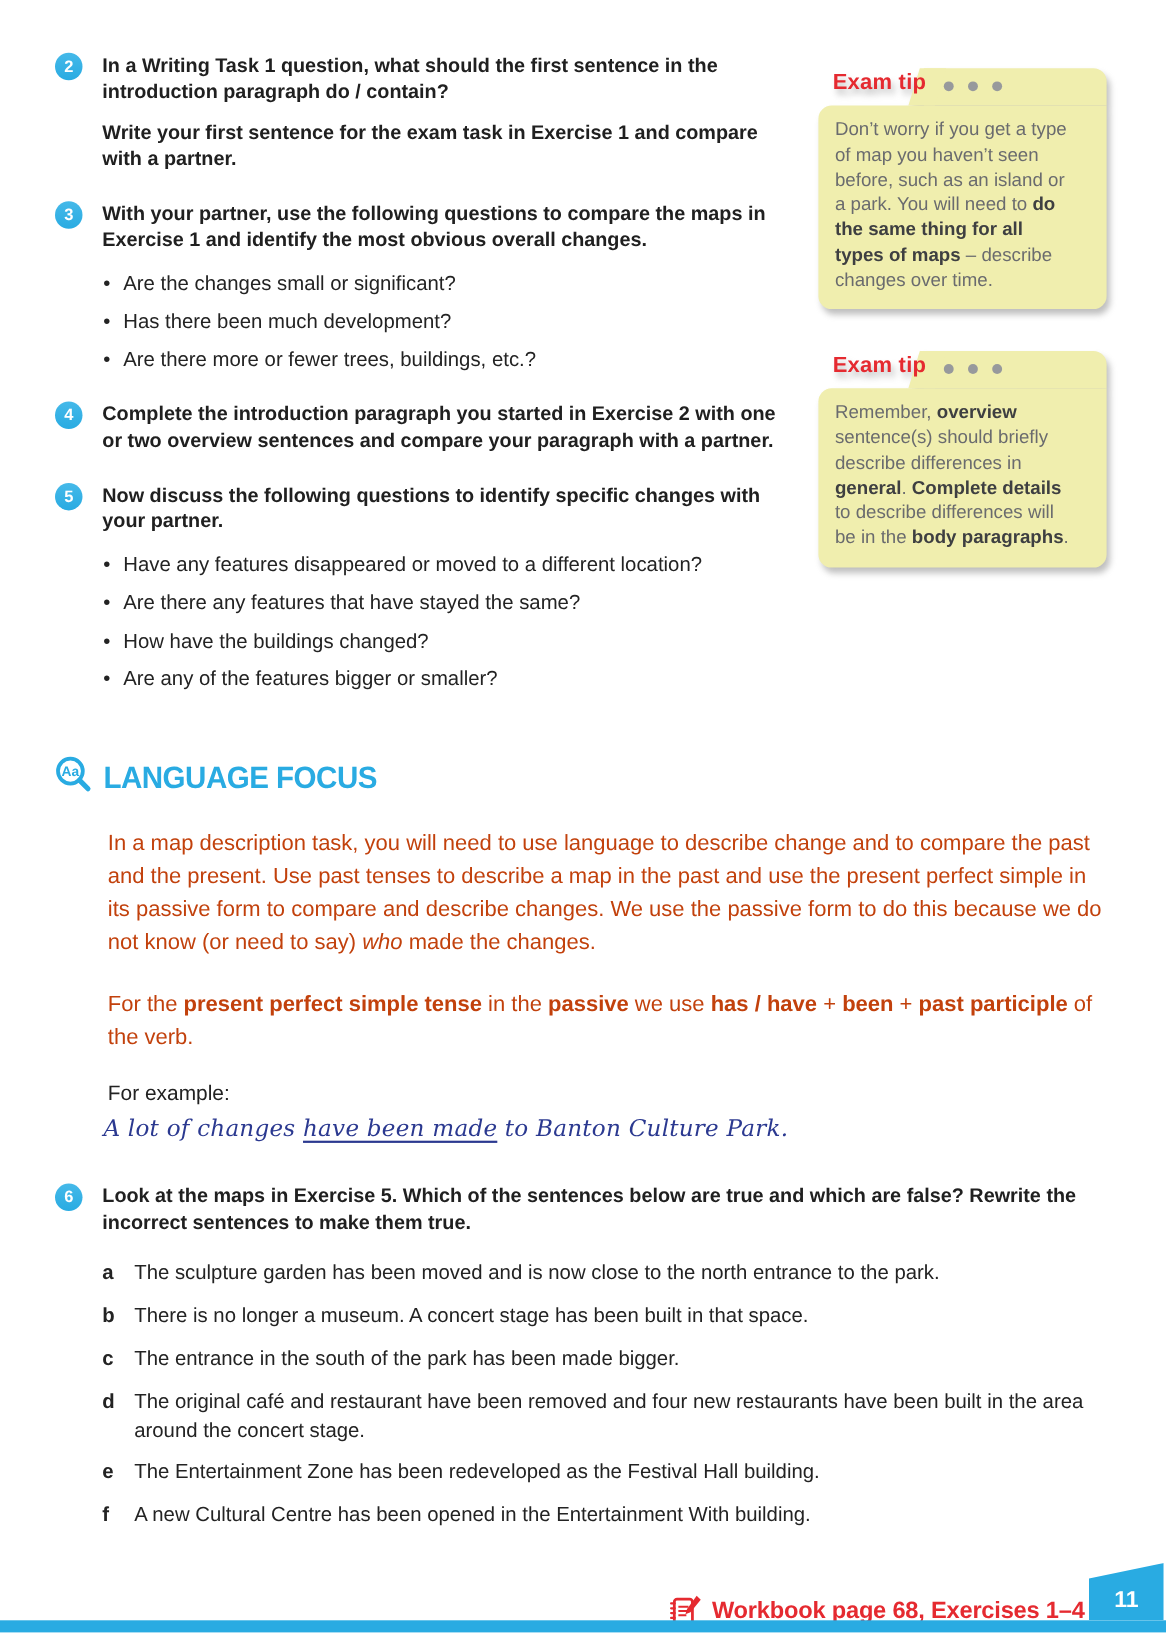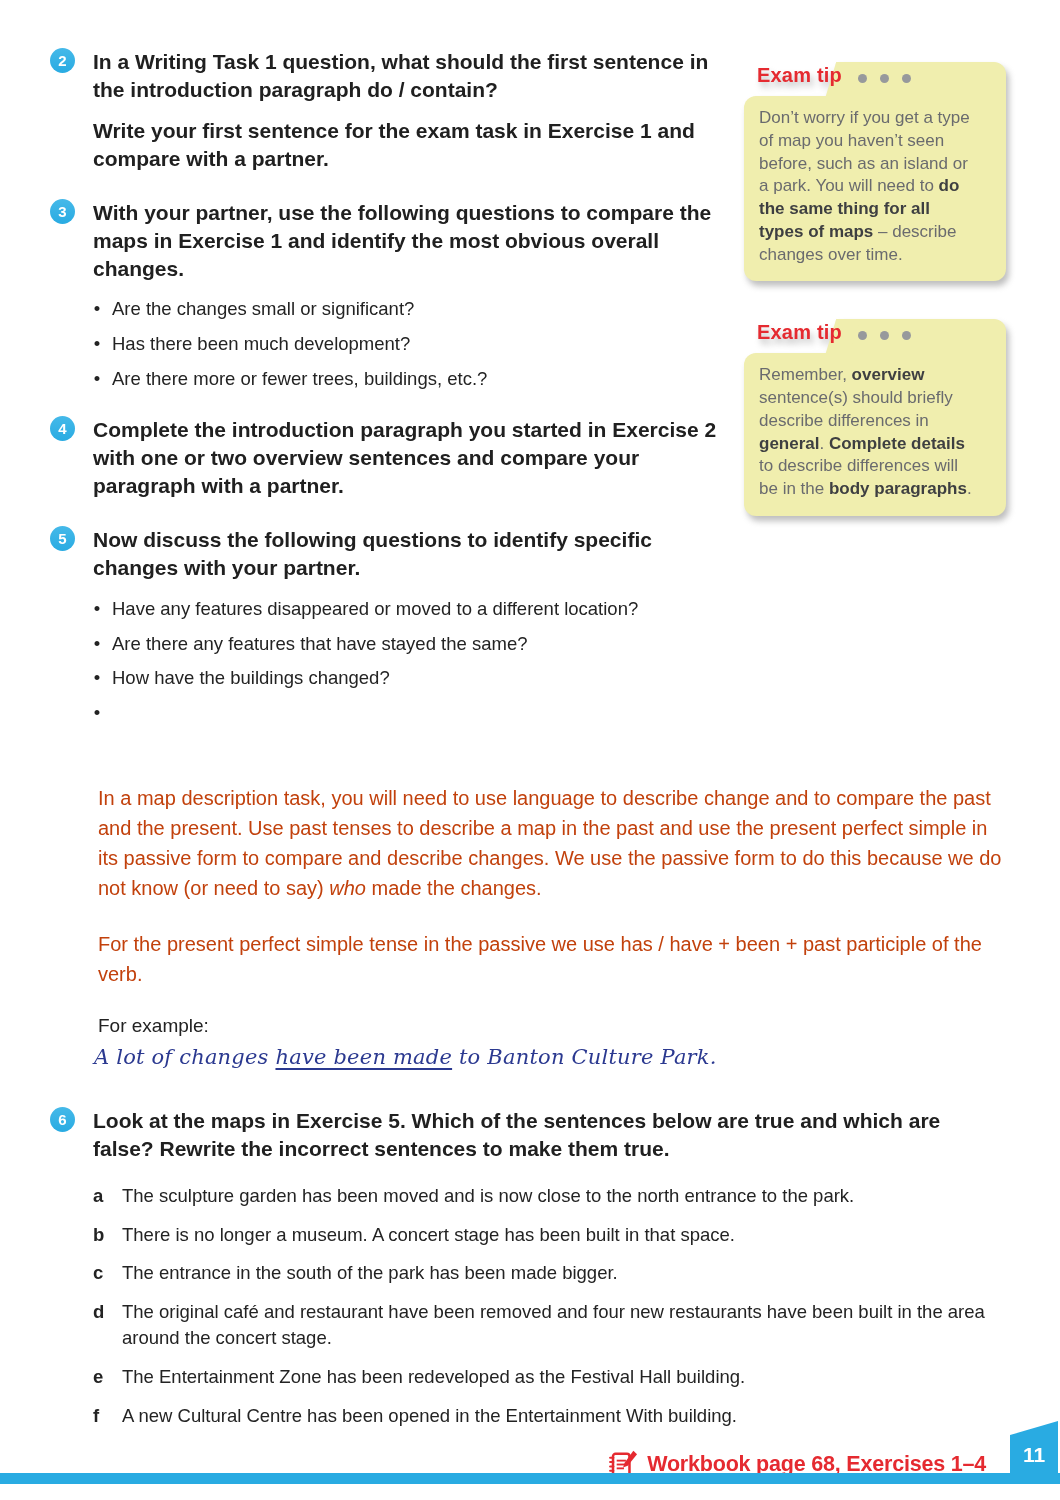--- a/index.html
+++ b/index.html
@@ -19,21 +19,21 @@
   
   .top{display:flex;gap:24px;align-items:flex-start;}
   .col-left{flex:1;min-width:0;}
   .col-right{flex:0 0 262px;width:262px;margin-top:14px;display:flex;flex-direction:column;gap:38px;}
 
   
   .exercise{position:relative;padding-left:43px;margin-bottom:26px;}
   .badge{position:absolute;left:0;top:0;width:25px;height:25px;border-radius:50%;
          background:linear-gradient(180deg,#45b9e9,var(--blue));color:#fff;font-weight:bold;
          font-size:15px;display:flex;align-items:center;justify-content:center;}
-  .ex-text{margin:0 0 13px;font-weight:bold;font-size:21px;line-height:1.33;}
+  .ex-text{margin:0 0 13px;font-weight:bold;font-size:18px;line-height:1.33;}
   .ex-text:last-child{margin-bottom:0;}
   .bullets{margin-top:15px;}
   .bullet-row{display:flex;gap:11px;font-size:18.5px;line-height:1.28;margin-bottom:11px;color:#232323;}
   .dot{flex:0 0 8px;text-align:center;}
   .lettered{margin-top:20px;}
   .lett-row{display:flex;gap:13px;font-size:18.5px;line-height:1.4;margin-bottom:13px;color:#232323;}
   .letter{font-weight:bold;flex:0 0 16px;}
   #exercise6-slot .exercise{margin-top:38px;margin-bottom:0;}
   #exercise6-slot .ex-text{max-width:905px;}
 
@@ -48,32 +48,32 @@
             font-size:17px;line-height:1.34;color:var(--tipgray);}
   .tip-body .b{color:var(--tipdark);font-weight:bold;}
 
   
   .lf{margin-top:32px;}
   .lf-head{display:flex;align-items:center;gap:10px;}
   .lf-title{margin:0;font-size:28px;color:var(--blue);letter-spacing:-.5px;font-weight:bold;
             transform:scaleX(.96);transform-origin:left center;}
   .lf-body{margin:26px 0 0 48px;max-width:905px;}
   .lf-para{margin:0 0 26px;font-size:20px;line-height:1.5;color:#c2410c;}
-  .lf-para .b{font-weight:normal;}
+  .lf-para .b{font-weight:bold;}
   .lf-para .i{font-style:italic;}
   .for-example{margin:4px 0 8px 48px;font-size:19px;color:#222;}
   .example{margin:0 0 0 44px;font-family:"DejaVu Serif",serif;font-style:italic;color:var(--navy);
            font-size:21px;letter-spacing:.2px;}
   .example .u{text-decoration:underline;text-underline-offset:4px;}
 
   
   .wb{position:absolute;right:74px;bottom:20px;display:flex;align-items:center;gap:9px;
       color:var(--red);font-weight:bold;font-size:21.5px;letter-spacing:-.2px;}
   .wb svg{display:block;}
-  .page-tab{position:absolute;right:2px;bottom:27px;width:48px;height:52px;background:var(--blue);
+  .page-tab{position:absolute;right:2px;bottom:27px;width:68px;height:52px;background:var(--blue);
             clip-path:polygon(0 27%,100% 0,100% 100%,0 100%);
             display:flex;align-items:flex-end;justify-content:center;}
   .page-num{color:#fff;font-weight:bold;font-size:21px;margin-bottom:6px;}
   .bottom-bar{position:absolute;left:0;right:0;bottom:16px;height:11px;background:var(--blue);}
 </style>
 </head>
 <body>
 
 <div class="page">
 
@@ -124,20 +124,21 @@
               <div class="bullet-row">
                 <span class="dot">•</span>
                 <span class="btext">Are there any features that have stayed the same?</span>
               </div>
               <div class="bullet-row">
                 <span class="dot">•</span>
                 <span class="btext">How have the buildings changed?</span>
               </div>
               <div class="bullet-row">
                 <span class="dot">•</span>
+                <span class="btext">Are any of the features bigger or smaller?</span>
               </div>
             </div>
           </div>
         </div>
       </div>
     <aside class="col-right" id="tips-col">
         <div class="tip-wrap">
           <div class="tip-band">
             <span class="tip-dots">
               <span class="tip-dot"></span>
@@ -156,20 +157,30 @@
               <span class="tip-dot"></span>
             </span>
           </div>
           <div class="tip-label">Exam tip</div>
           <div class="tip-body"><span>Remember, </span><span class="b">overview</span><span> sentence(s) should briefly describe differences in </span><span class="b">general</span><span>. </span><span class="b">Complete details</span><span> to describe differences will be in the </span><span class="b">body paragraphs</span><span>.</span></div>
         </div>
       </aside>
   </div>
 
   <section class="lf">
+    <div class="lf-head">
+      <span class="lf-icon">
+        <svg width="34" height="34" viewBox="0 0 34 34">
+          <circle cx="14" cy="14" r="11.3" fill="none" stroke="#29ABE2" stroke-width="3.4"></circle>
+          <text x="14" y="18.5" text-anchor="middle" font-size="12.5" font-weight="bold" font-family="Liberation Sans, sans-serif" fill="#29ABE2">Aa</text>
+          <line x1="22.2" y1="22.2" x2="30" y2="30" stroke="#29ABE2" stroke-width="4.6" stroke-linecap="round"></line>
+        </svg>
+      </span>
+      <h2 class="lf-title">LANGUAGE FOCUS</h2>
+    </div>
     <div class="lf-body" id="lf-paras">
         <p class="lf-para"><span>In a map description task, you will need to use language to describe change and to compare the past and the present. Use past tenses to describe a map in the past and use the present perfect simple in its passive form to compare and describe changes. We use the passive form to do this because we do not know (or need to say) </span><span class="i">who</span><span> made the changes.</span></p>
         <p class="lf-para"><span>For the </span><span class="b">present perfect simple tense</span><span> in the </span><span class="b">passive</span><span> we use </span><span class="b">has / have</span><span> + </span><span class="b">been</span><span> + </span><span class="b">past participle</span><span> of the verb.</span></p>
       </div>
     <p class="for-example">For example:</p>
     <p class="example" id="lf-example"><span>A lot of changes </span><span class="u">have been made</span><span> to Banton Culture Park.</span></p>
   </section>
 
   <div id="exercise6-slot">
       <div class="exercise">

